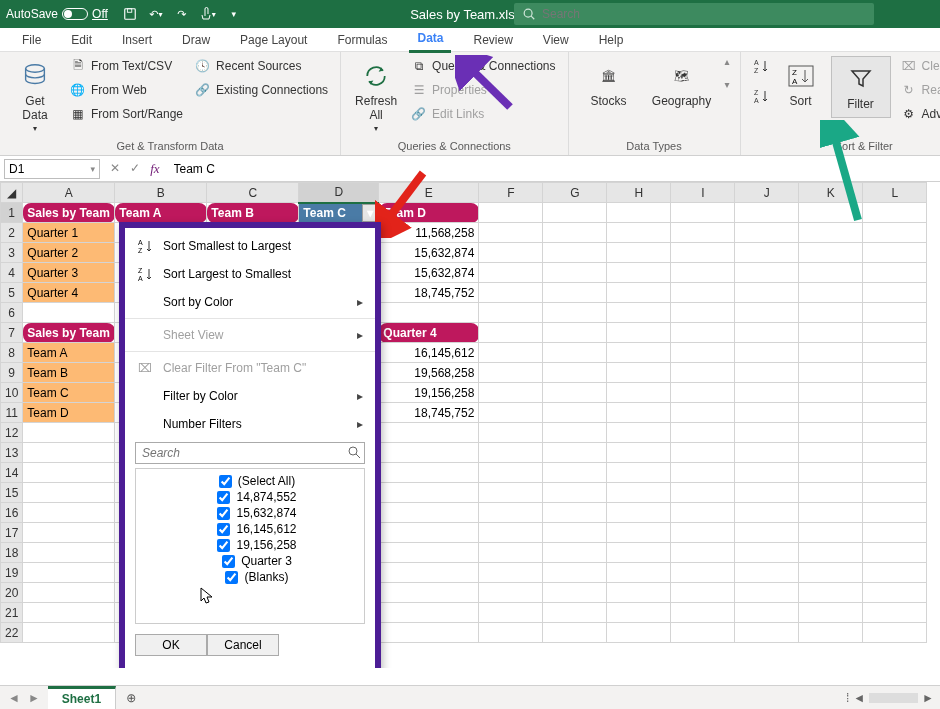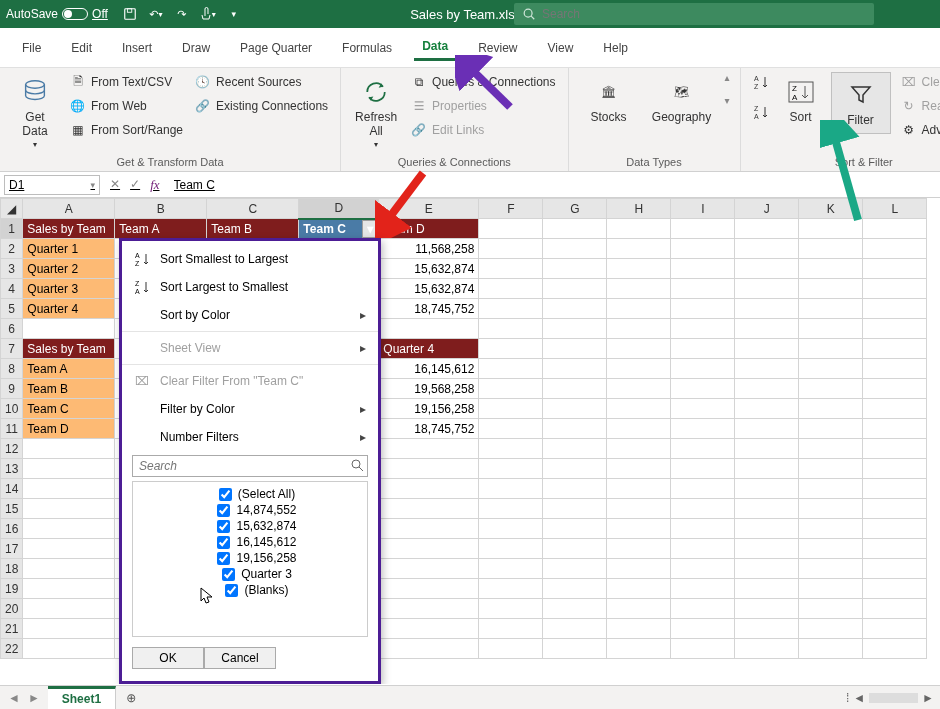--- a/index.html
+++ b/index.html
@@ -10,62 +10,62 @@
   .autosave { display: flex; align-items: center; gap: 4px; margin-right: 8px; justify-content: space-between; }
   .toggle { width: 26px; height: 12px; border: 1px solid #fff; border-radius: 7px; display: inline-block; position: relative; }
   .toggle::after { content: ''; position: absolute; left: 1px; top: 1px; width: 8px; height: 8px; background: #fff; border-radius: 50%; }
   .qat { display: flex; gap: 10px; align-items: center; margin-left: 6px; }
   .qat-icon { width: 16px; height: 16px; display: flex; align-items: center; justify-content: center; color: #fff; font-size: 11px; }
   .titlename { position: absolute; left: 50%; transform: translateX(-50%); font-size: 13px; }
   .searchbox { position: absolute; right: 66px; top: 3px; width: 360px; height: 22px; background: #3d8a5f; border-radius: 2px; display: flex; align-items: center; padding: 0 8px; gap: 6px; color: #d0e6d9; }
   .searchbox input { background: transparent; border: none; color: #d0e6d9; font-size: 12px; outline: none; }
 
   
-  .tabs { height: 40px; background: #fff; display: flex; align-items: center; padding: 0 14px; gap: 14px; border-bottom: 1px solid #e0e0e0; }
+  .tabs { height: 24px; background: #fff; display: flex; align-items: center; padding: 0 14px; gap: 14px; border-bottom: 1px solid #e0e0e0; }
   .tab { padding: 5px 8px; color: #444; cursor: pointer; }
-  .tab.active { color: #15803d; border-bottom: 3px solid #1e6f43; font-weight: 600; }
+  .tab.active { color: #3b82f6; border-bottom: 3px solid #1e6f43; font-weight: 600; }
 
   
   .ribbon { height: 104px; background: #f3f2f1; display: flex; border-bottom: 1px solid #d0d0d0; }
   .ribbon-group { border-right: 1px solid #dcdcdc; padding: 4px 10px 2px; display: flex; flex-direction: column; justify-content: space-between; position: relative; }
   .ribbon-group-label { text-align: center; font-size: 11px; color: #5a5a5a; padding: 1px 0; }
   .ribbon-body { display: flex; align-items: flex-start; gap: 8px; }
   .btn-big { display: flex; flex-direction: column; align-items: center; gap: 2px; padding: 4px 6px; cursor: pointer; font-size: 12px; color: #333; text-align: center; width: 50px; }
   .btn-big .ic { width: 32px; height: 32px; display: flex; align-items: center; justify-content: center; }
   .btn-list { display: flex; flex-direction: column; gap: 4px; }
   .btn-sm { display: flex; align-items: center; gap: 5px; font-size: 12px; color: #333; padding: 2px 2px; cursor: pointer; white-space: nowrap; }
   .btn-sm.disabled { color: #a0a0a0; }
   .ic16 { width: 16px; height: 16px; display: inline-flex; align-items: center; justify-content: center; }
 
   .filter-btn { background: #e6e6e6; border: 1px solid #c0c0c0; }
 
   
-  .formula-row { height: 26px; display: flex; align-items: center; border-bottom: 1px solid #d0d0d0; padding: 0 4px; gap: 4px; text-decoration: underline; }
+  .formula-row { height: 26px; display: flex; align-items: center; border-bottom: 1px solid #d0d0d0; padding: 0 4px; gap: 4px; }
   .namebox { width: 96px; height: 20px; border: 1px solid #bdbdbd; padding: 1px 4px; font-size: 12px; display: flex; align-items: center; justify-content: space-between; }
   .fx-icons { display: flex; gap: 10px; padding: 0 6px; color: #888; }
   .fx-label { font-style: italic; font-family: 'Times New Roman', serif; font-size: 13px; color: #701a75; }
   .formula-input { flex: 1; height: 20px; border: none; padding: 0 4px; font-size: 12px; }
 
   
   .grid-wrap { position: relative; height: 486px; overflow: hidden; }
   table.grid { border-collapse: collapse; table-layout: fixed; }
   table.grid th, table.grid td { border: 1px solid #d4d4d4; height: 20px; font-size: 12px; padding: 0 4px; overflow: hidden; white-space: nowrap; }
   table.grid th { background: #e6e6e6; font-weight: normal; text-align: center; color: #333; }
   th.colhead { width: 64px; }
   th.rowhead { width: 22px; background: #e6e6e6; text-align: center; font-weight: normal; }
   th.colhead.sel { background: #d2d2d2; border-bottom: 2px solid #1e6f43; }
   th.rowhead.selrow { background: #d2d2d2; }
   td.right { text-align: right; }
-  td.header-cell { background: #7f1d1d; color: #fff; font-weight: 400; }
+  td.header-cell { background: #be185d; color: #fff; font-weight: 700; border-radius: 8px; }
   td.quarter-cell { background: #fdba74; }
   td.selcell { border: 2px solid #1e6f43; background: #4a7ba6; color:#fff; font-weight:600; position:relative;}
   .dd-btn { position: absolute; right: 0; top: 0; bottom: 0; width: 16px; background: #e6e6e6; border: 1px solid #9e9e9e; display:flex; align-items:center; justify-content:center; }
 
   
-  .filter-panel { position: absolute; left: 119px; top: 6px; width: 262px; background: #fff; border: 3px solid #4c1d95; box-shadow: 2px 3px 8px rgba(0,0,0,0.25); padding: 4px 0; z-index: 50; font-size: 12px; }
+  .filter-panel { position: absolute; left: 119px; top: 6px; width: 262px; background: #fff; border: 6px solid #4c1d95; box-shadow: 2px 3px 8px rgba(0,0,0,0.25); padding: 4px 0; z-index: 50; font-size: 12px; }
   .fp-item { display: flex; align-items: center; gap: 10px; padding: 6px 12px; cursor: pointer; }
   .fp-item.disabled { color: #a0a0a0; }
   .fp-item .chev { margin-left: auto; color: #444; }
   .fp-sep { height: 1px; background: #e4e4e4; margin: 2px 0; }
   .fp-search { margin: 4px 10px; position: relative; }
   .fp-search input { width: 100%; height: 22px; border: 1px solid #aaa; padding: 2px 24px 2px 6px; font-size: 12px; font-style: italic; color: #888; }
   .fp-search .mag { position: absolute; right: 4px; top: 3px; }
   .fp-list { margin: 4px 10px; border: 1px solid #ccc; height: 156px; overflow-y: auto; padding: 4px 6px; }
   .fp-check { display: flex; align-items: center; gap: 6px; padding: 1px 0 1px 14px; justify-content: center; }
   .fp-check input { width: 13px; height: 13px; }
@@ -119,21 +119,21 @@
       </svg>
     <input placeholder="Search" style="">
   </div>
 </div>
 
 <div class="tabs">
   <div class="tab">File</div>
   <div class="tab">Edit</div>
   <div class="tab">Insert</div>
   <div class="tab">Draw</div>
-  <div class="tab">Page Quarter</div>
+  <div class="tab">Page Layout</div>
   <div class="tab">Formulas</div>
   <div class="tab active">Data</div>
   <div class="tab">Review</div>
   <div class="tab">View</div>
   <div class="tab">Help</div>
 </div>
 
 <div class="ribbon">
 
   <div class="ribbon-group">

